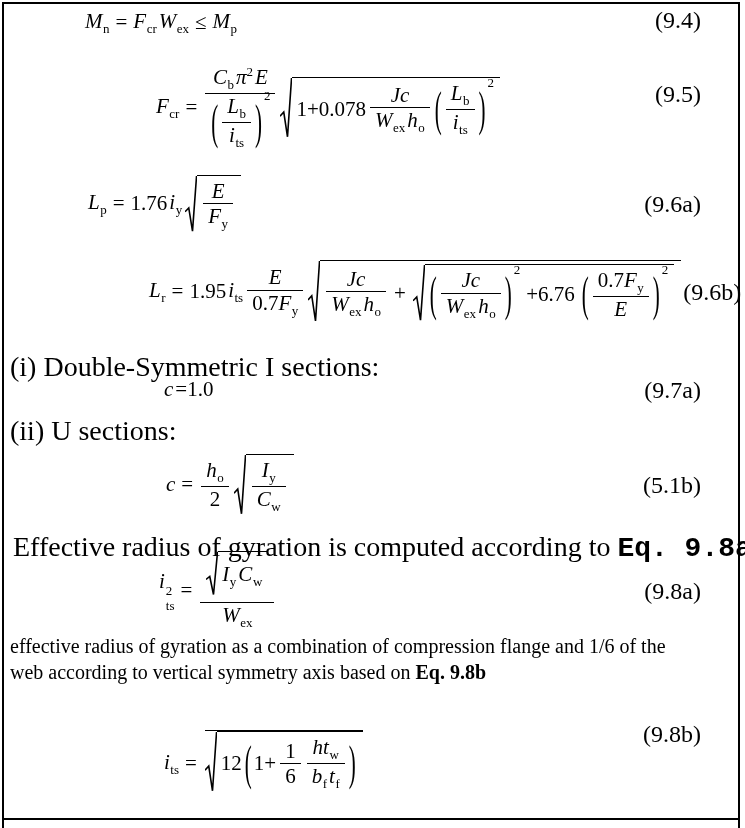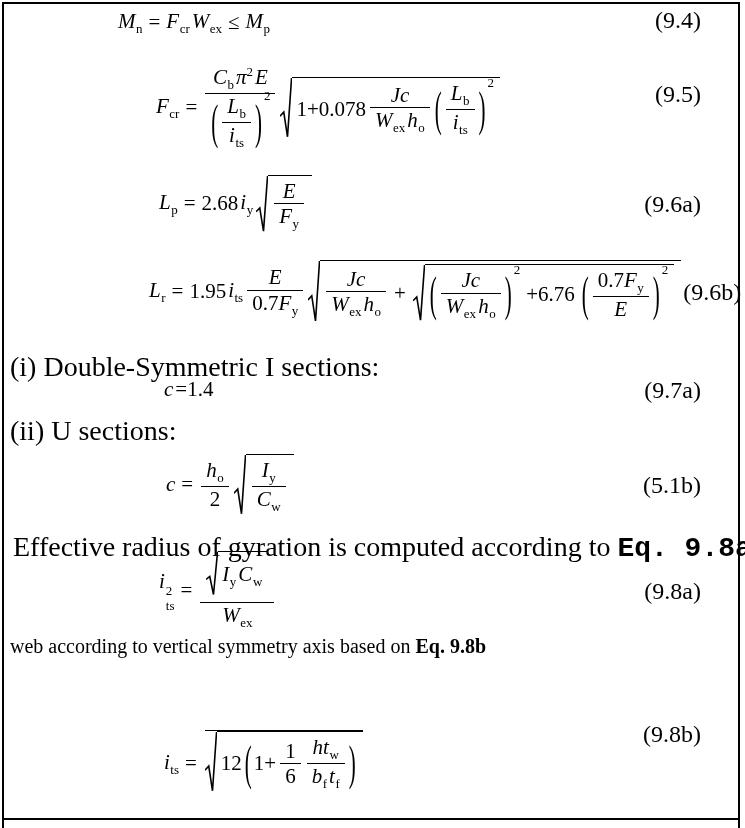--- a/index.html
+++ b/index.html
@@ -48,21 +48,21 @@
 
   .para{position:absolute;font-size:20px;line-height:26px;}
 </style>
 </head>
 <body>
 
 <div class="frame"></div>
 <div class="stub l"></div>
 <div class="stub r"></div>
 
-<div class="row" style="top:6px;height:34px;padding-left:117px;">
+<div class="row" style="top:6px;height:34px;padding-left:84px;">
   <span class="eq">
     <span class="tok"><span class="v">M</span><span class="sb">n</span></span>
     <span class="tok op">=</span>
     <span class="tok"><span class="v">F</span><span class="sb">cr</span></span>
     <span class="tok"><span class="v">W</span><span class="sb">ex</span></span>
     <span class="tok op">≤</span>
     <span class="tok"><span class="v">M</span><span class="sb">p</span></span>
   </span>
   <span class="eqnum" style="transform:translateY(-3px);">(9.4)</span>
 </div>
@@ -107,25 +107,25 @@
           </span>
           <span class="par">)</span>
           <span class="psup">2</span>
         </span>
       </span>
     </span>
   </span>
   <span class="eqnum" style="transform:translateY(-14px);">(9.5)</span>
 </div>
 
-<div class="row" style="top:168px;height:72px;padding-left:119px;margin-left:39px;">
+<div class="row" style="top:168px;height:72px;padding-left:87px;">
   <span class="eq">
     <span class="tok"><span class="v">L</span><span class="sb">p</span></span>
     <span class="tok op">=</span>
-    <span class="tok">2.68</span>
+    <span class="tok">1.76</span>
     <span class="tok"><span class="v">i</span><span class="sb">y</span></span>
     <span class="sq">
       <span class="rad">
           <svg viewBox="0 0 16 60" preserveAspectRatio="none">
             <path d="M0 38 L5 34 L10 58 L15.4 1" fill="none" stroke="#000" stroke-width="1.6" vector-effect="non-scaling-stroke"></path>
           </svg>
         </span>
       <span class="bd">
         <span class="fr">
           <span class="nm"><span class="tok v">E</span></span>
@@ -191,21 +191,21 @@
     </span>
   </span>
   <span class="eqnum">(9.6b)</span>
 </div>
 
 <div class="txt" style="top:351px;left:10px;">(i) Double-Symmetric I sections:</div>
 
 <div class="row" style="top:376px;height:28px;padding-left:163px;">
   <span class="eq">
     <span class="tok v">c</span>
-    <span class="tok">=1.4</span>
+    <span class="tok">=1.0</span>
   </span>
   <span class="eqnum">(9.7a)</span>
 </div>
 
 <div class="txt" style="top:415px;left:10px;">(ii) U sections:</div>
 
 <div class="row" style="top:444px;height:82px;padding-left:165px;">
   <span class="eq">
     <span class="tok v">c</span>
     <span class="tok op">=</span>
@@ -255,20 +255,21 @@
             </span>
         </span>
       </span>
       <span class="dn"><span class="tok"><span class="v">W</span><span class="sb">ex</span></span></span>
     </span>
   </span>
   <span class="eqnum">(9.8a)</span>
 </div>
 
 <div class="para" style="top:633px;left:10px;width:720px;">
+  <div>effective radius of gyration as a combination of compression flange and 1/6 of the</div>
   <div><span>web according to vertical symmetry axis based on </span><b>Eq. 9.8b</b></div>
 </div>
 
 <div class="row" style="top:716px;height:96px;padding-left:163px;">
   <span class="eq">
     <span class="tok"><span class="v">i</span><span class="sb">ts</span></span>
     <span class="tok op">=</span>
     <span class="fr">
       <span class="dn" style="padding:0;">
         <span class="sq" style="margin:0;">

